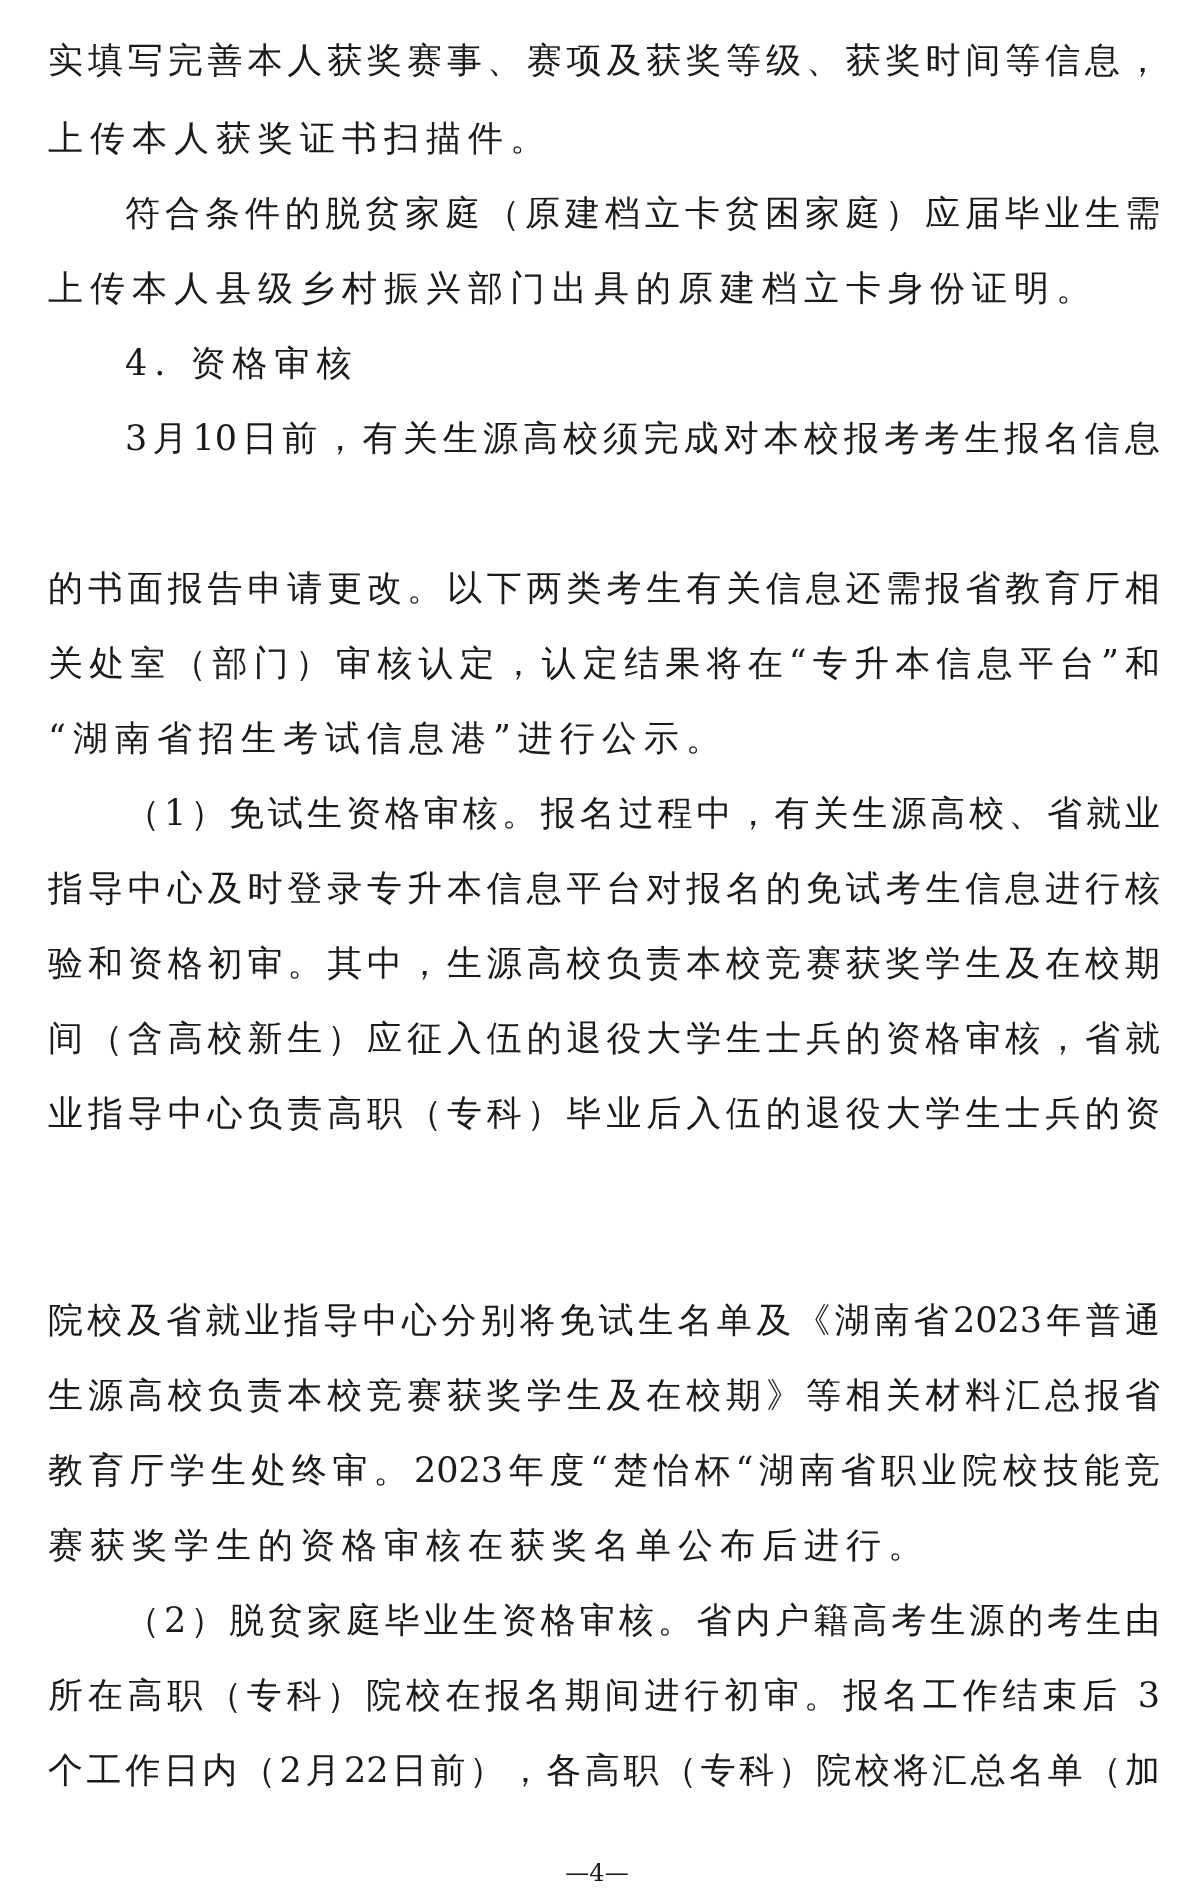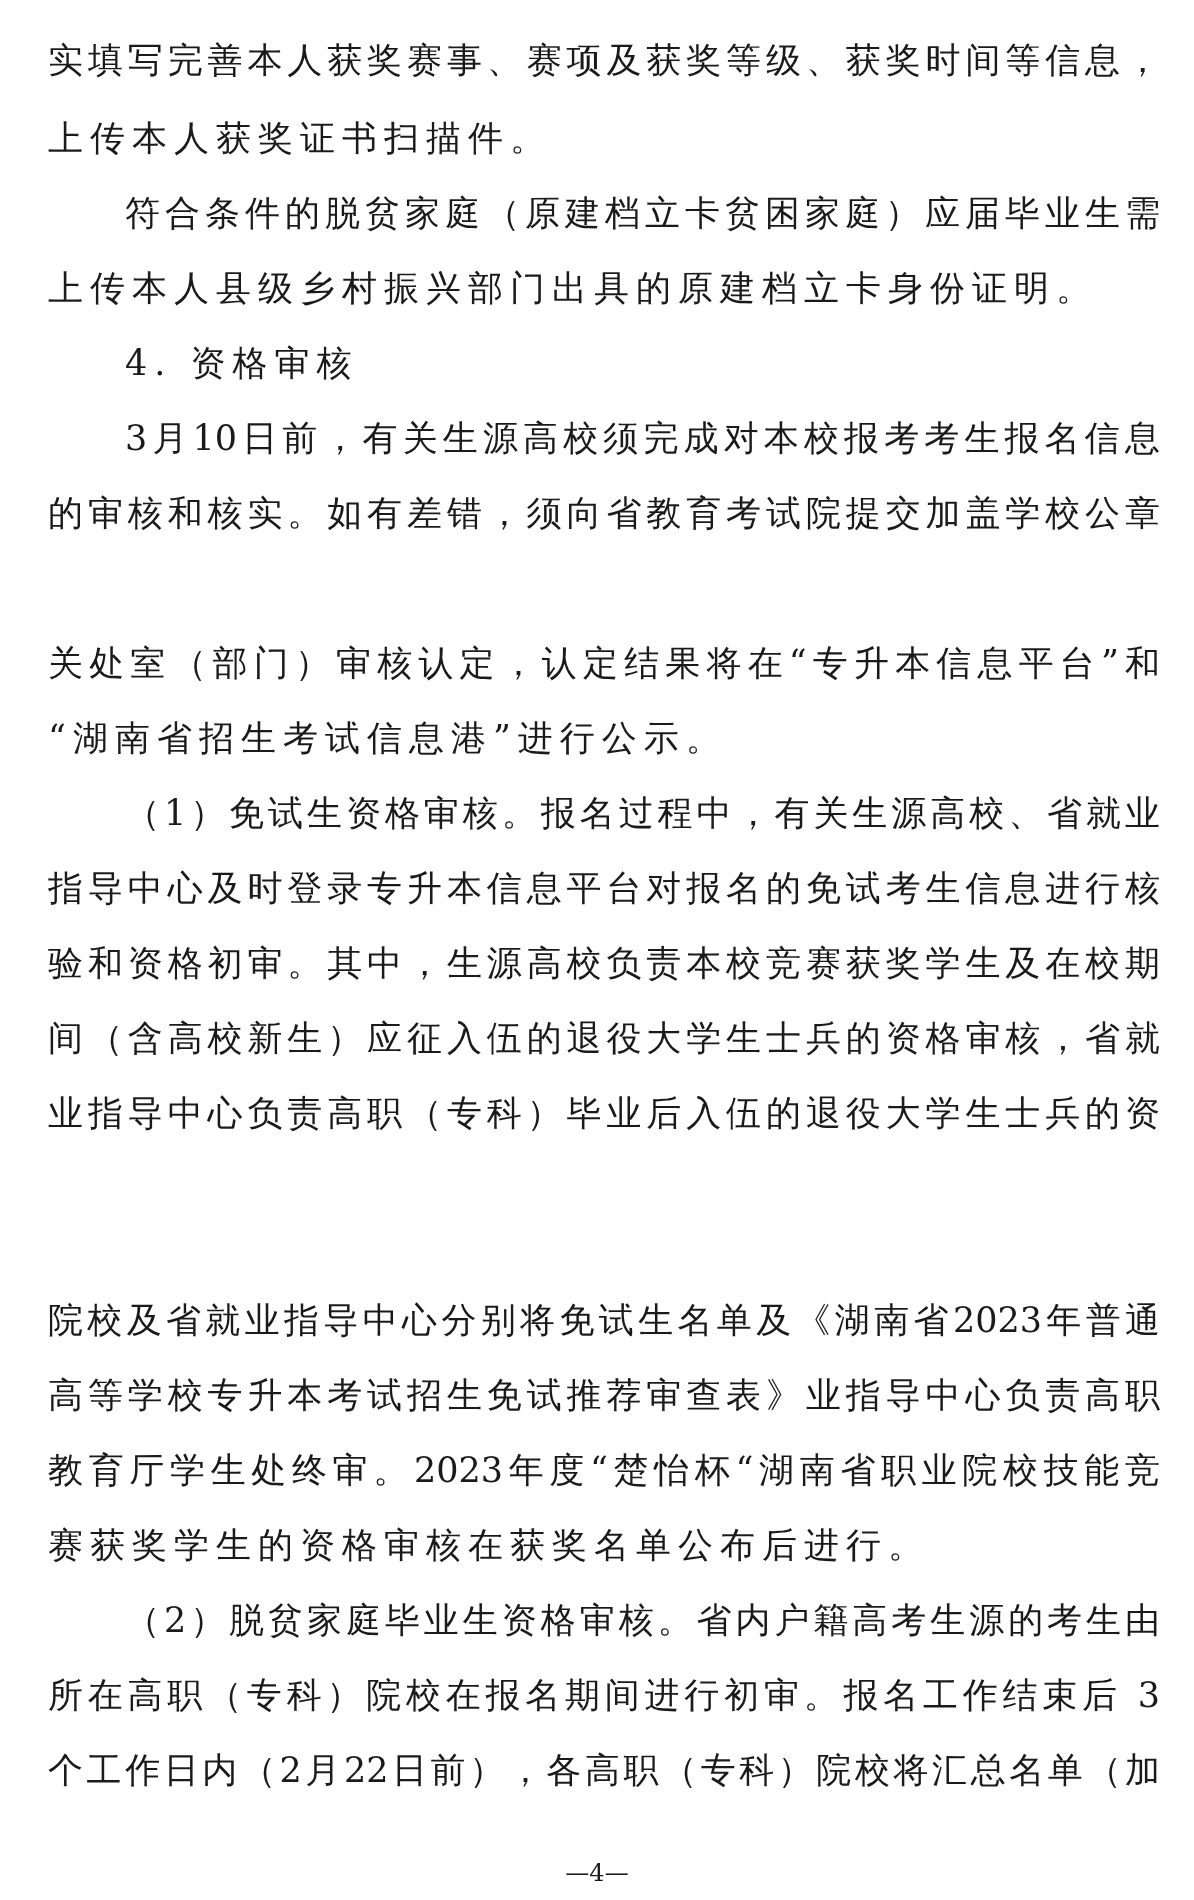--- a/index.html
+++ b/index.html
@@ -17,29 +17,29 @@
 </head>
 <body>
 
 <div class="page">
   <div class="line" style="top:40px">实填写完善本人获奖赛事、赛项及获奖等级、获奖时间等信息，</div>
   <div class="line indent" style="top:193px">符合条件的脱贫家庭（原建档立卡贫困家庭）应届毕业生需</div>
   <div class="line short" style="top:118px">上传本人获奖证书扫描件。</div>
   <div class="line short" style="top:268px">上传本人县级乡村振兴部门出具的原建档立卡身份证明。</div>
   <div class="line indent short" style="top:343px">4. 资格审核</div>
   <div class="line indent" style="top:418px">3月10日前，有关生源高校须完成对本校报考考生报名信息</div>
-  <div class="line" style="top:493px">的审核和核实。如有差错，须向省教育考试院提交加盖学校公章</div>
+  <div class="line" style="top:568px">的书面报告申请更改。以下两类考生有关信息还需报省教育厅相</div>
   <div class="line" style="top:643px">关处室（部门）审核认定，认定结果将在“专升本信息平台”和</div>
   <div class="line short" style="top:718px">“湖南省招生考试信息港”进行公示。</div>
   <div class="line indent" style="top:793px">（1）免试生资格审核。报名过程中，有关生源高校、省就业</div>
   <div class="line" style="top:868px">指导中心及时登录专升本信息平台对报名的免试考生信息进行核</div>
   <div class="line" style="top:943px">验和资格初审。其中，生源高校负责本校竞赛获奖学生及在校期</div>
   <div class="line" style="top:1018px">间（含高校新生）应征入伍的退役大学生士兵的资格审核，省就</div>
   <div class="line" style="top:1093px">业指导中心负责高职（专科）毕业后入伍的退役大学生士兵的资</div>
   <div class="line" style="top:1300px">院校及省就业指导中心分别将免试生名单及《湖南省2023年普通</div>
-  <div class="line" style="top:1375px">高等学校专升本考试招生免试推荐审查表》业指导中心负责高职</div>
+  <div class="line" style="top:1375px">生源高校负责本校竞赛获奖学生及在校期》等相关材料汇总报省</div>
   <div class="line" style="top:1450px">教育厅学生处终审。2023年度“楚怡杯“湖南省职业院校技能竞</div>
   <div class="line short" style="top:1525px">赛获奖学生的资格审核在获奖名单公布后进行。</div>
   <div class="line indent" style="top:1600px">（2）脱贫家庭毕业生资格审核。省内户籍高考生源的考生由</div>
   <div class="line" style="top:1675px">所在高职（专科）院校在报名期间进行初审。报名工作结束后 3</div>
   <div class="line" style="top:1750px">个工作日内（2月22日前），各高职（专科）院校将汇总名单（加</div>
   <div class="footer">—4—</div>
 </div>
 
 </body></html>

